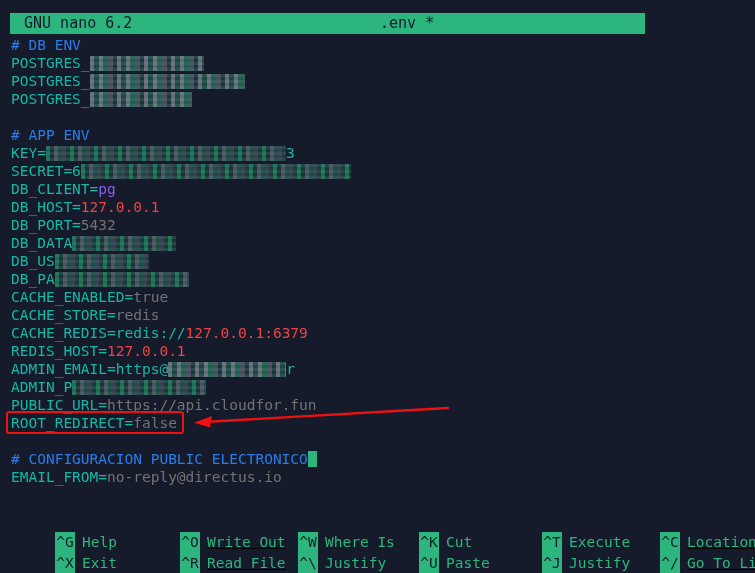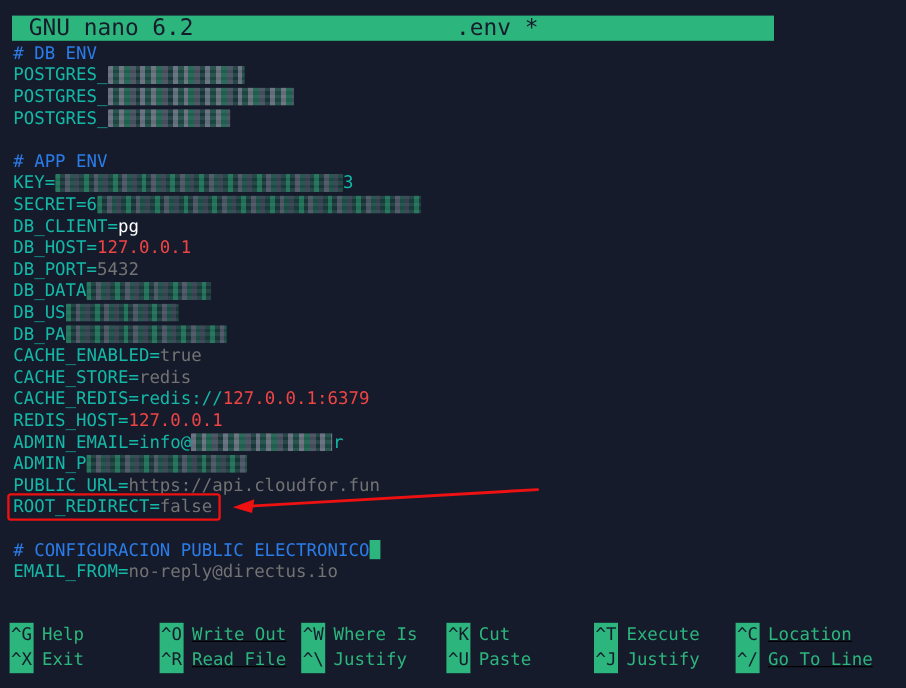--- a/index.html
+++ b/index.html
@@ -22,21 +22,21 @@
 
   
   .titlebar {
     position: absolute;
     left: 10px;
     top: 13px;
     width: 635px;
     height: 21px;
     background: #2cb67d;
     color: #161b2c;
-    font-size: 19px;
+    font-size: 15px;
     line-height: 21px;
     white-space: pre;
   }
   .titlebar .tb-app {
     position: absolute;
     left: 14px;
     top: 0;
   }
   .titlebar .tb-file {
     position: absolute;
@@ -57,21 +57,21 @@
     line-height: 18px;
     padding-left: 11px;
     font-size: 14.5px;
     white-space: pre;
     color: #2cb67d;
   }
   .cmt   { color: #2b7ce8; }
   .var   { color: #14b8a6; }
   .val   { color: #737373; }
   .num   { color: #ef4444; }
-  .plain { color: #ffffff; }
+  .plain { color: #8b5cf6; }
 
   
   .blur {
     display: inline-block;
     vertical-align: -3px;
     height: 15px;
     border-radius: 1px;
     background-image:
       repeating-linear-gradient(90deg,
         rgba(44,182,125,.55) 0 4px,
@@ -132,21 +132,22 @@
   
   .shortcuts {
     position: absolute;
     left: 0;
     top: 519px;
     width: 755px;
     height: 46px;
   }
   .sc-col {
     position: absolute;
-    top: 0;
+    top: 13px;
+    margin-left: 47px;
   }
   .sc-row {
     height: 21px;
     line-height: 21px;
     white-space: nowrap;
     font-size: 14.5px;
   }
   .sc-key {
     display: inline-block;
     background: #2cb67d;
@@ -182,21 +183,21 @@
       <div class="line"><span class="var">DB_CLIENT=</span><span class="plain">pg</span></div>
       <div class="line"><span class="var">DB_HOST=</span><span class="num">127.0.0.1</span></div>
       <div class="line"><span class="var">DB_PORT=</span><span class="val">5432</span></div>
       <div class="line"><span class="var">DB_DATA</span><span class="blur" style="width: 104px;"></span></div>
       <div class="line"><span class="var">DB_US</span><span class="blur" style="width: 94px;"></span></div>
       <div class="line"><span class="var">DB_PA</span><span class="blur" style="width: 134px;"></span></div>
       <div class="line"><span class="var">CACHE_ENABLED=</span><span class="val">true</span></div>
       <div class="line"><span class="var">CACHE_STORE=</span><span class="val">redis</span></div>
       <div class="line"><span class="var">CACHE_REDIS=redis://</span><span class="num">127.0.0.1:6379</span></div>
       <div class="line"><span class="var">REDIS_HOST=</span><span class="num">127.0.0.1</span></div>
-      <div class="line"><span class="var">ADMIN_EMAIL=info@</span><span class="blur light" style="width: 118px;"></span><span class="var">r</span></div>
+      <div class="line"><span class="var">ADMIN_EMAIL=https@</span><span class="blur light" style="width: 118px;"></span><span class="var">r</span></div>
       <div class="line"><span class="var">ADMIN_P</span><span class="blur" style="width: 134px;"></span></div>
       <div class="line"><span class="var">PUBLIC_URL=</span><span class="val">https://api.cloudfor.fun</span></div>
       <div class="line"><span class="var">ROOT_REDIRECT=</span><span class="val">false</span></div>
       <div class="line">&nbsp;</div>
       <div class="line"><span class="cmt"># CONFIGURACION PUBLIC ELECTRONICO</span><span class="cursor"></span></div>
       <div class="line"><span class="var">EMAIL_FROM=</span><span class="val">no-reply@directus.io</span></div>
     </div>
 
   <div class="hl-box"></div>
 

